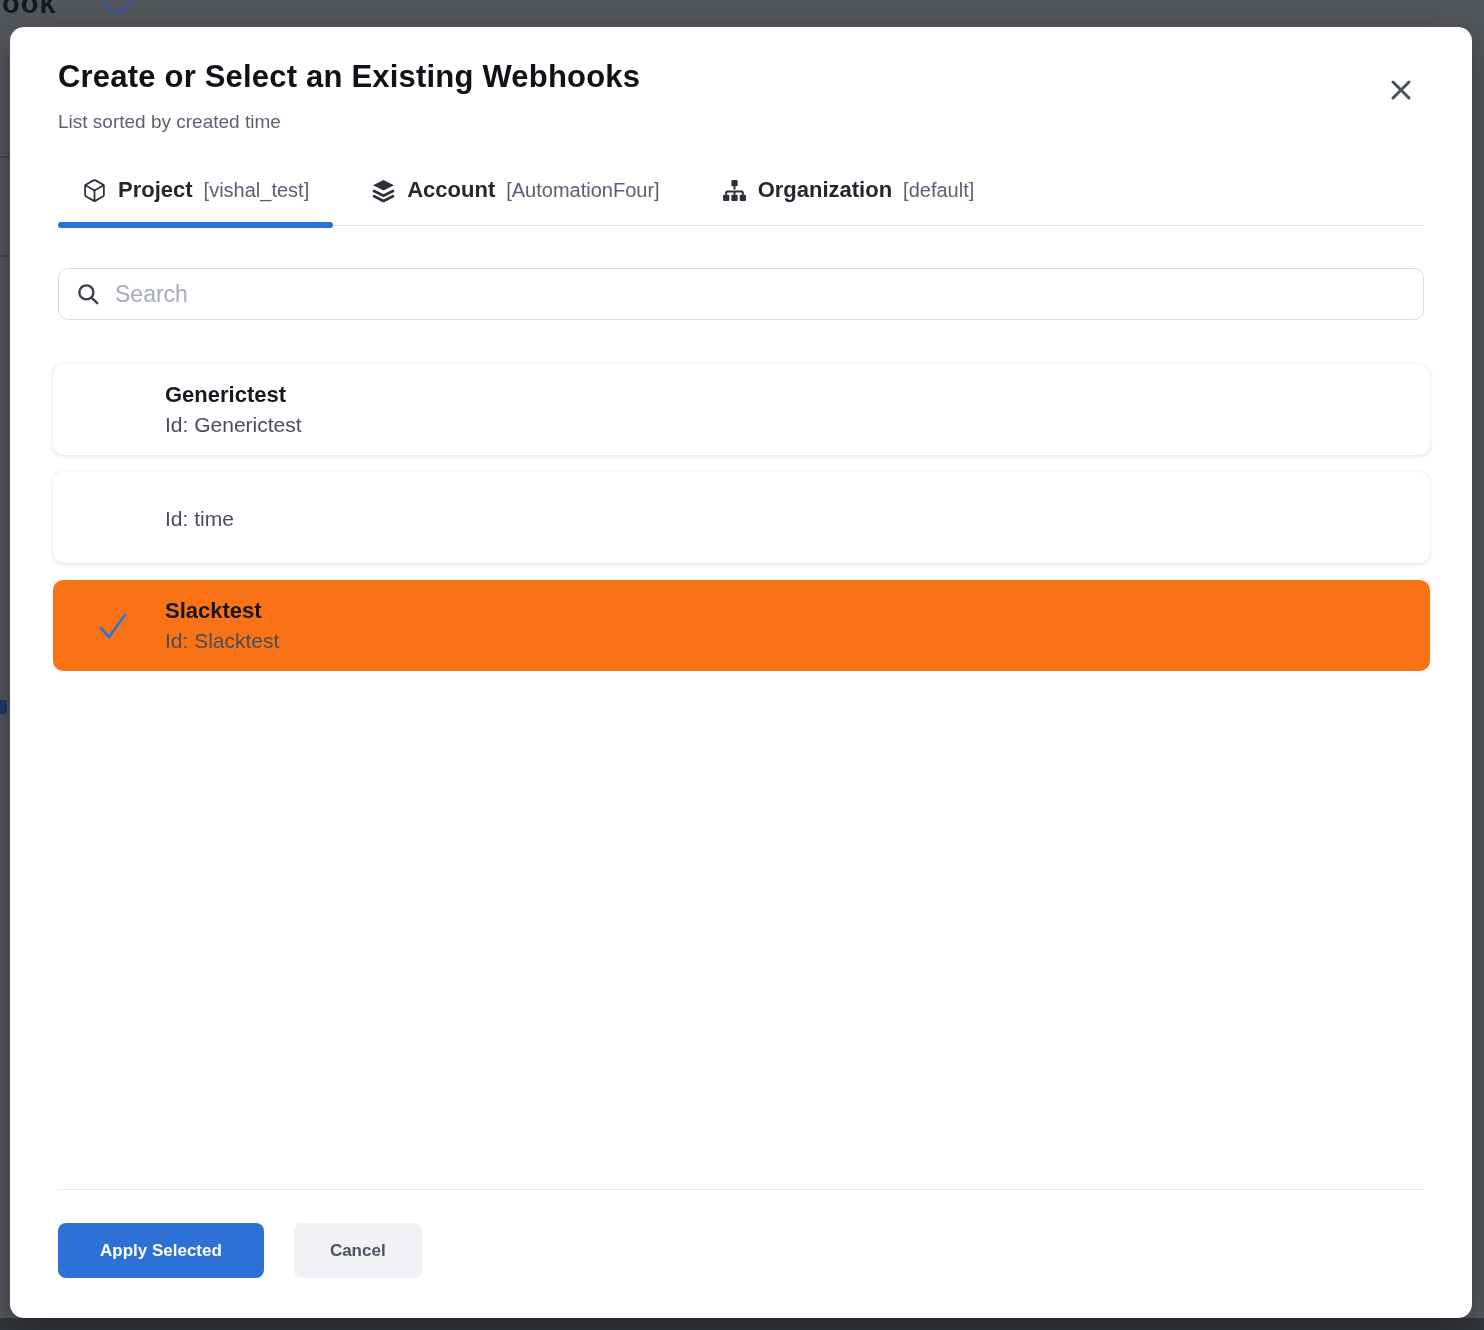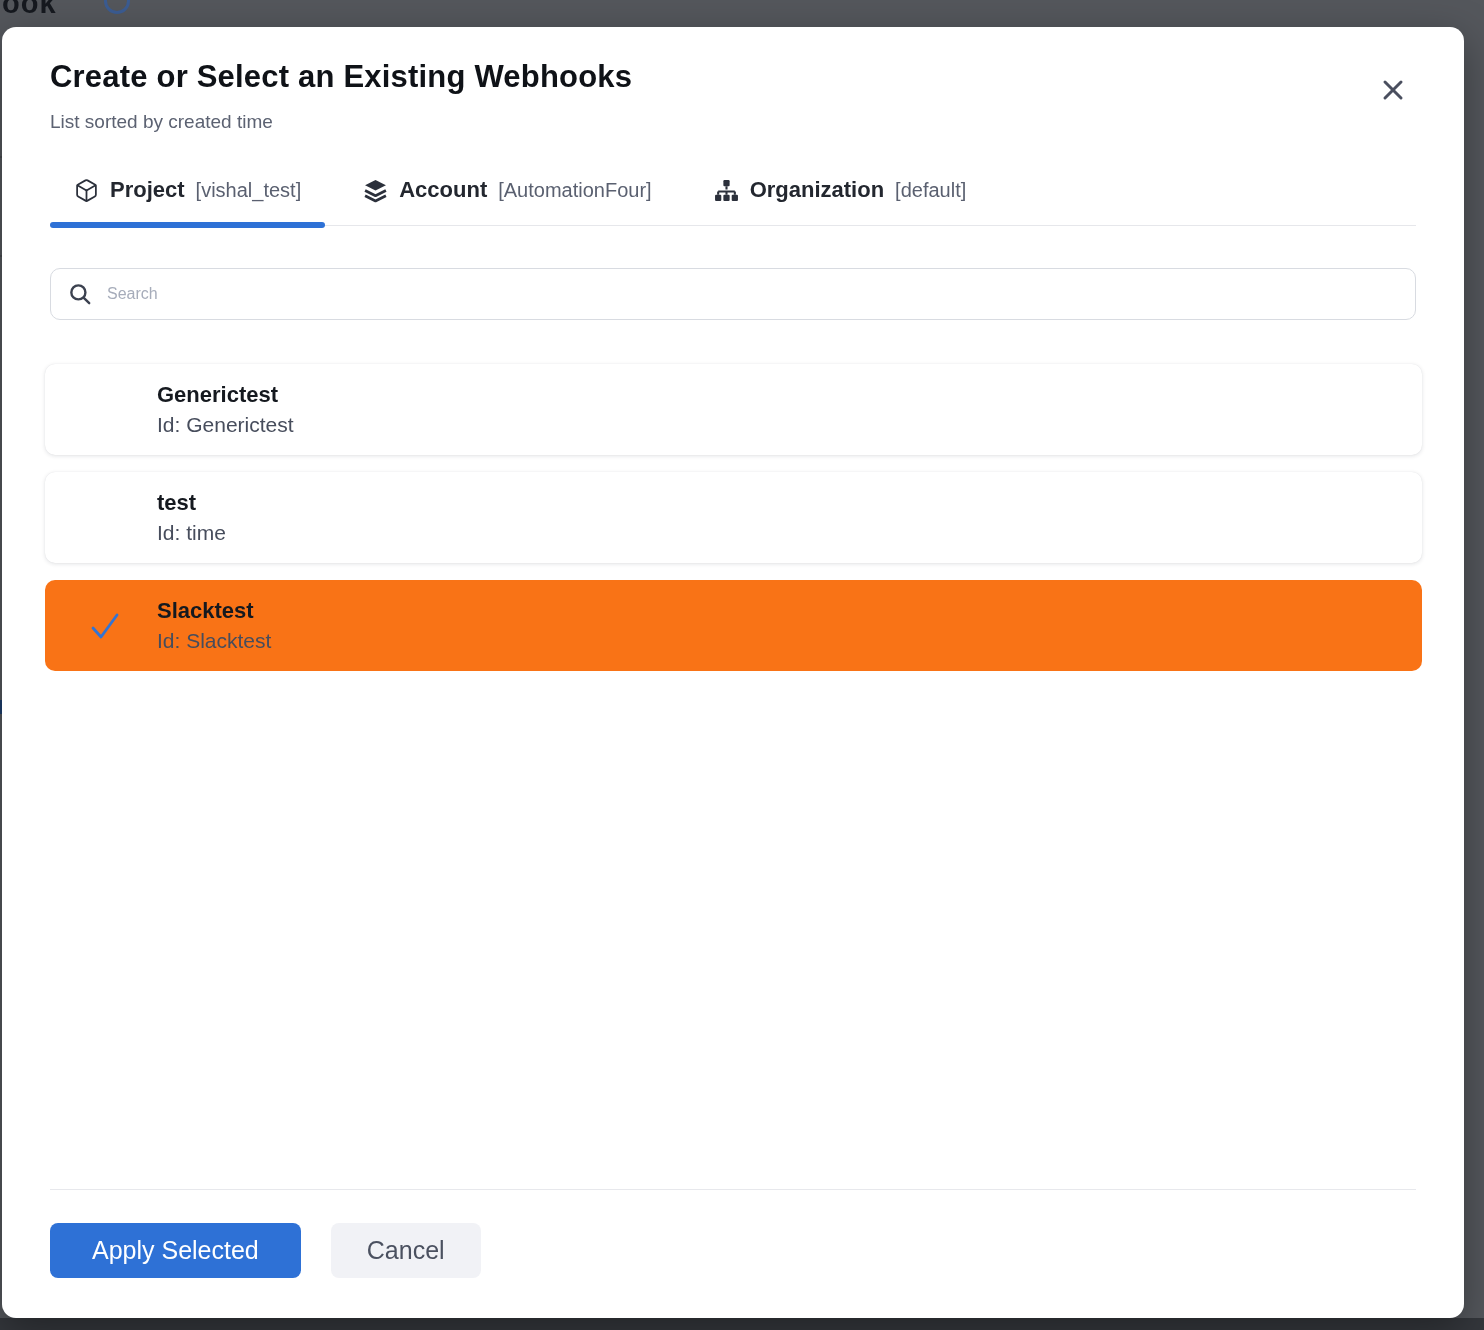--- a/index.html
+++ b/index.html
@@ -24,21 +24,21 @@
     width: 26px; height: 26px; border-radius: 50%;
     border: 3px solid #3b5c92;
   }
   .bg-line-1 { position: absolute; top: 156px; left: 0; width: 10px; height: 2px; background: #46494e; }
   .bg-line-2 { position: absolute; top: 255px; left: 0; width: 10px; height: 2px; background: #46494e; }
   .bg-blue-chip { position: absolute; top: 700px; left: 0; width: 7px; height: 14px; background: #1d3e6b; }
   .bg-bottom-band { position: absolute; left: 0; right: 0; bottom: 0; height: 12px; background: #34373c; }
 
   
   .modal {
-    position: absolute; left: 2px; top: 27px;
+    position: absolute; left: 10px; top: 27px;
     width: 1462px; height: 1291px;
     background: #ffffff;
     border-radius: 14px;
     box-shadow: 0 12px 40px rgba(0,0,0,0.35);
     display: flex; flex-direction: column;
     padding: 0 48px;
   }
   
   .modal-header { position: relative; padding-top: 32px; flex: 0 0 auto; }
   .modal-title {
@@ -89,21 +89,21 @@
     border: 1.5px solid #d8dbe1;
     border-radius: 10px;
     display: flex; align-items: center;
     padding: 0 16px;
     gap: 14px;
     flex: 0 0 auto;
     background: #fff;
   }
   .search-input {
     flex: 1; border: none; outline: none;
-    font-size: 16px; color: #4d7c0f;
+    font-size: 23px; color: #4d7c0f;
     font-family: "Liberation Sans", sans-serif;
     background: transparent;
   }
   .search-input::placeholder { color: #a6acba; }
 
   
   .item-list { margin: 44px -6px 0 -5px; flex: 0 0 auto; }
   .list-item {
     position: relative;
     height: 91px;
@@ -132,21 +132,21 @@
   .modal-spacer { flex: 1 1 auto; }
   .modal-footer {
     flex: 0 0 auto;
     border-top: 1px solid #e7e8ec;
     padding: 33px 0 40px 0;
     display: flex; align-items: center; gap: 30px;
   }
   .btn {
     height: 55px;
     border: none; border-radius: 8px;
-    font-size: 25px; font-weight: 400;
+    font-size: 17px; font-weight: 700;
     font-family: "Liberation Sans", sans-serif;
     cursor: pointer;
     display: flex; align-items: center; justify-content: center;
   }
   .btn-primary { background: #2e71d6; color: #ffffff; padding: 0 42px; }
   .btn-secondary { background: #f1f2f6; color: #4b5160; padding: 0 36px; }
 </style>
 </head>
 <body>
 
@@ -227,21 +227,20 @@
   <div class="item-list">
 
     <div class="list-item">
       <span class="check-slot"></span>
       <div class="item-name">Generictest</div>
       <div class="item-id">Id: Generictest</div>
     </div>
 
     <div class="list-item">
       <span class="check-slot"></span>
-      <div class="item-name">test</div>
       <div class="item-id">Id: time</div>
     </div>
 
     <div class="list-item selected">
       <span class="check-slot">
         <svg width="38" height="38" viewBox="0 0 38 38" fill="none" stroke="#3374d4" stroke-width="2.8" stroke-linecap="round" stroke-linejoin="round">
           <polyline points="7 21 15 30 31 8"></polyline>
         </svg>
       </span>
       <div class="item-name">Slacktest</div>

